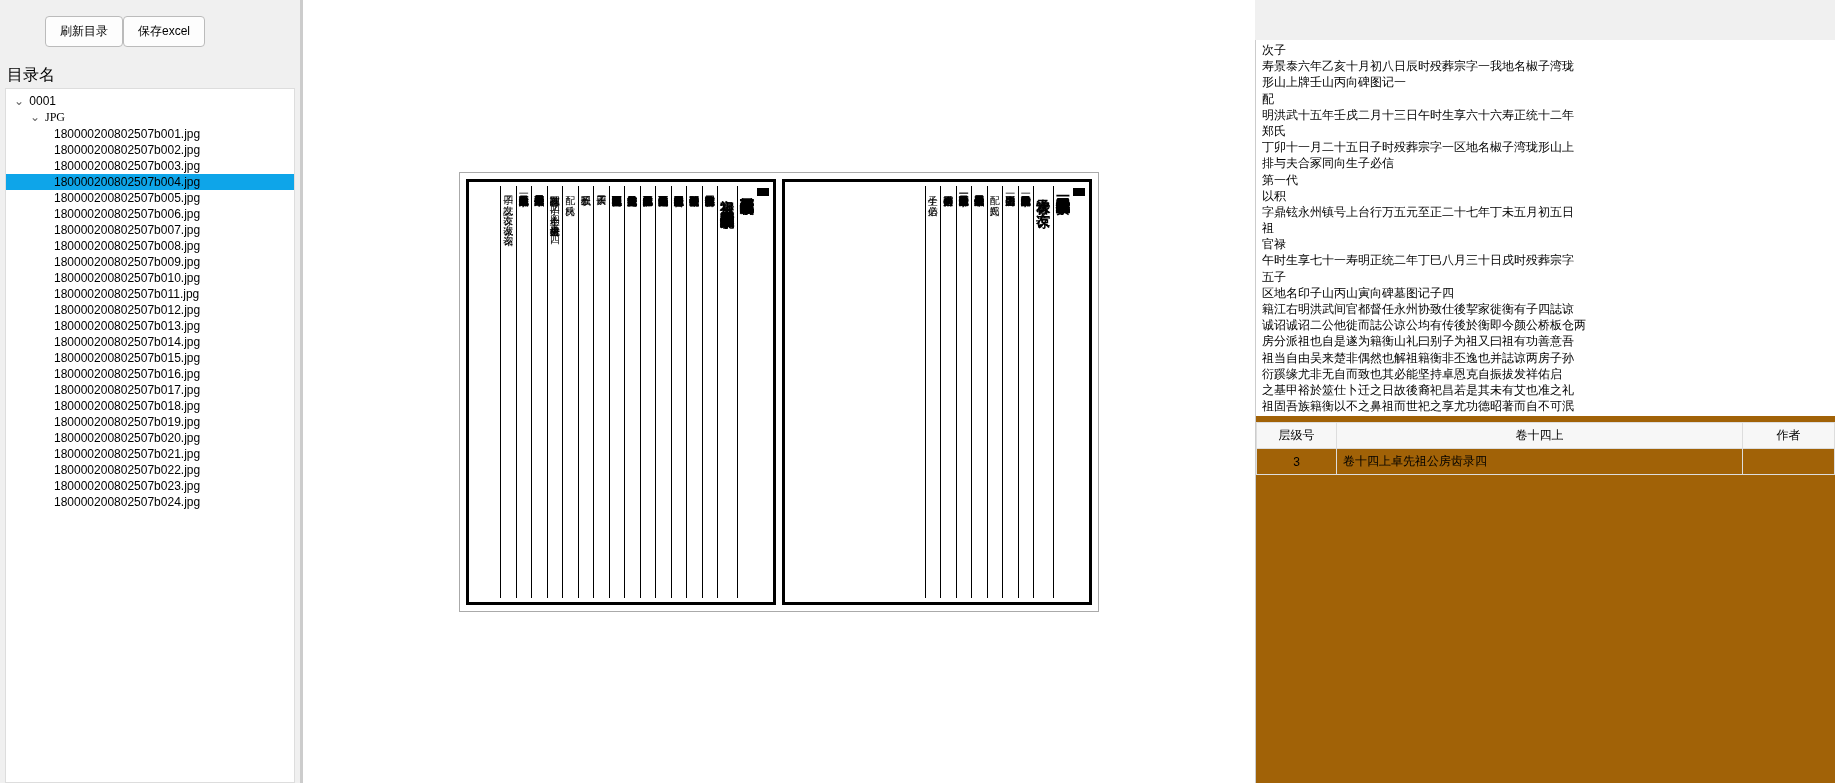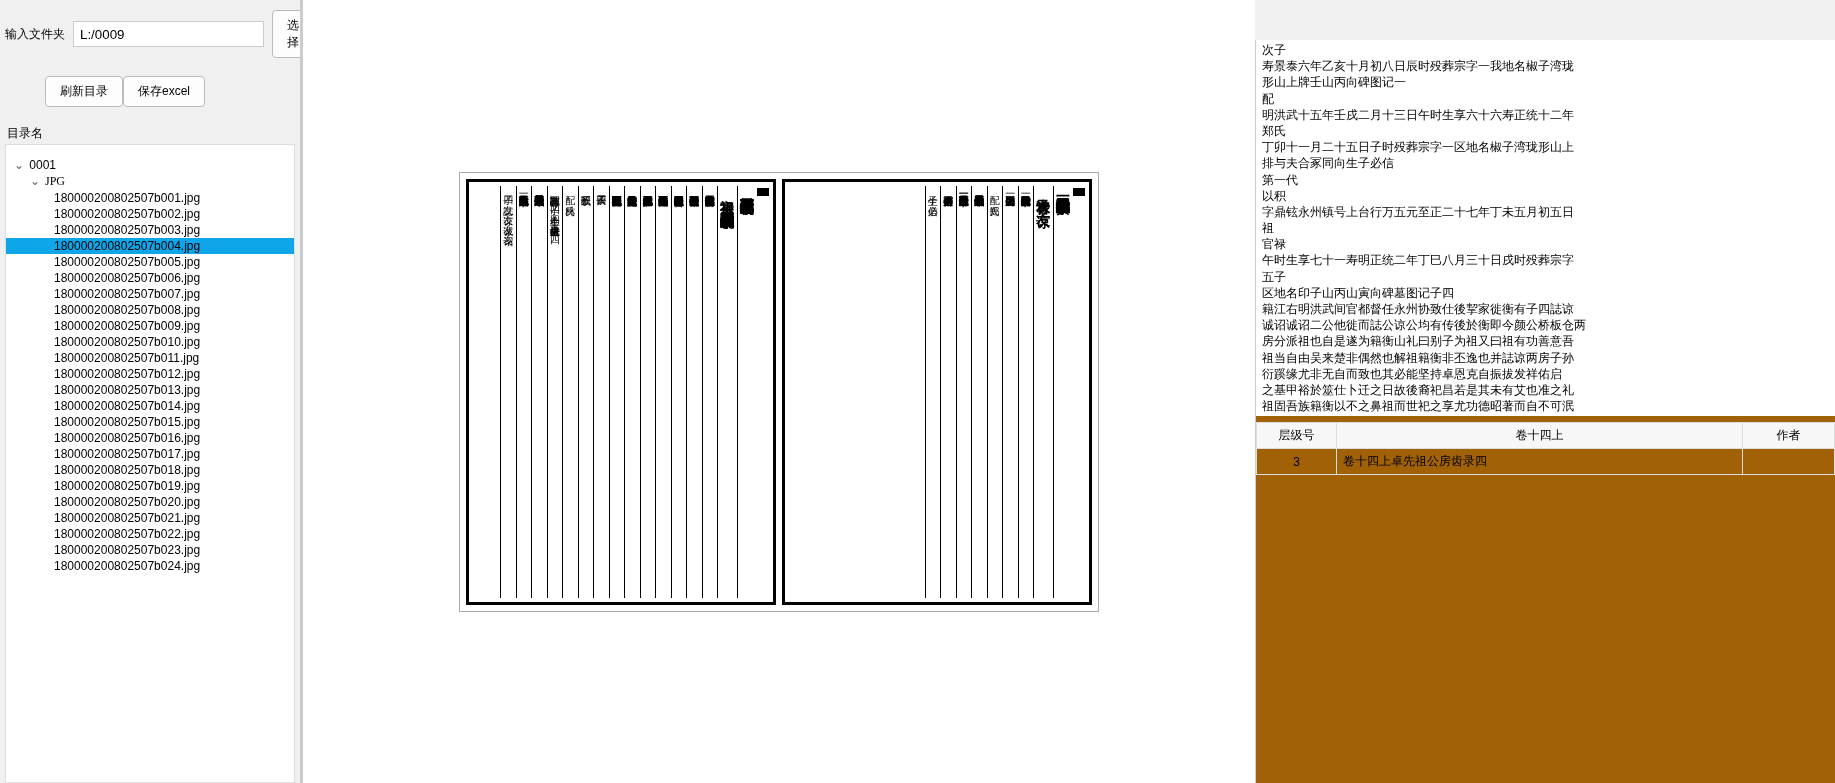--- a/index.html
+++ b/index.html
@@ -48,29 +48,29 @@
     background: #fdfdfd;
     padding: 6px 14px;
     cursor: pointer;
     font-size: 12px;
   }
   .btn-row {
     display: flex;
     margin: 6px 0 14px 40px;
   }
   .tree-label {
-    font-size: 12px;
+    font-size: 16px;
     margin: 4px 0 2px 2px;
   }
   .tree {
     background: #fff;
     border: 1px solid #ddd;
     flex: 1;
     overflow-y: auto;
-    padding: 12px 0;
+    padding: 4px 0;
     font-size: 12px;
   }
   .tree-node { padding: 1px 0 1px 8px; white-space: nowrap; cursor: default; }
   .tree-node.indent1 { padding-left: 24px; font-family: Liberation Serif, serif; }
   .tree-node.indent2 { padding-left: 48px; }
   .tree-node.selected { background: #0ea5e9; }
   .tree-toggle { display:inline-block; width:12px; color:#666; }
   
   .center-pane {
     flex: 1;
@@ -159,25 +159,20 @@
   .grid th { background:#f7f7f7; font-weight: normal; }
   .grid td.left { text-align: left; }
 </style>
 </head>
 <body>
 
 <div class="app">
 
   <div class="left-pane">
 
-    <div class="input-row">
-      <label>输入文件夹</label>
-      <input type="text" value="L:/0009" style="">
-      <button class="btn">选择</button>
-    </div>
 
     <div class="btn-row">
       <button class="btn">刷新目录</button>
       <button class="btn">保存excel</button>
     </div>
 
     <div class="tree-label">目录名</div>
     <div class="tree" id="file-tree">
         <div class="tree-node"><span class="tree-toggle">⌄</span> 0001</div>
         <div class="tree-node indent1"><span class="tree-toggle">⌄</span> JPG</div>

